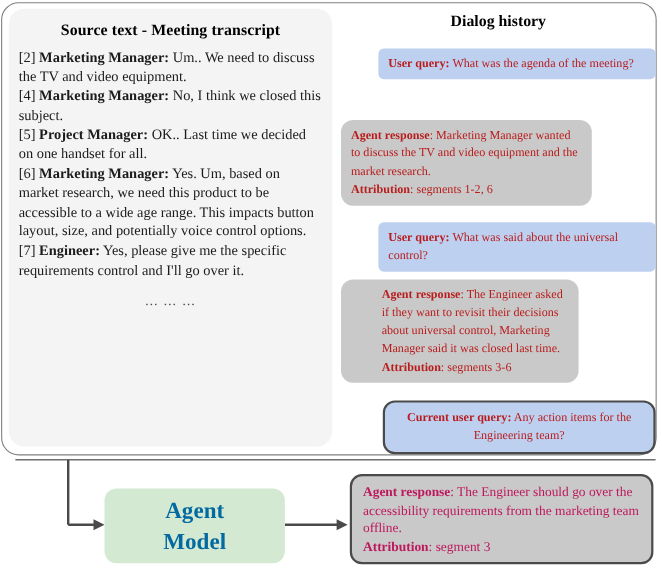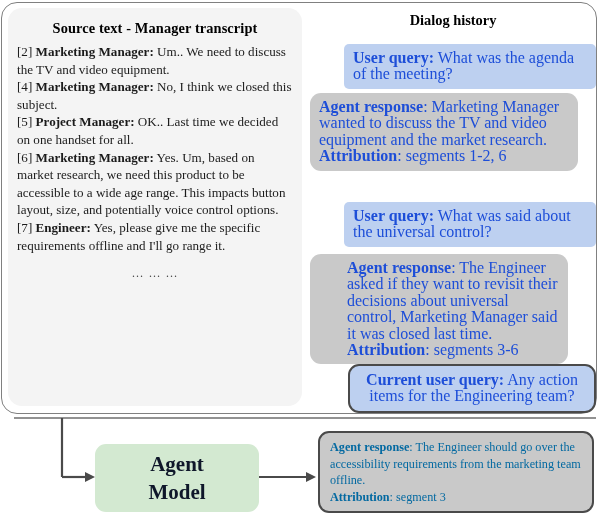--- a/index.html
+++ b/index.html
@@ -76,79 +76,79 @@
   #dialog-title {
     text-align: center;
     font-weight: bold;
     font-size: 14.4px;
     color: #000;
     margin: 4px 0 0 0;
   }
 
   .bubble {
     box-sizing: border-box;
-    font-size: 16px;
+    font-size: 11px;
     line-height: 16.4px;
-    color: #1d4ed8;
+    color: #b91c1c;
     padding: 6px 9px 6px 9px;
     position: absolute;
   }
   .bubble b { font-weight: bold; }
   .bubble-user {
     background: #bdd0f0;
     border-radius: 5px;
   }
   .bubble-agent {
     background: #c9c9c9;
     border-radius: 11px;
   }
   .bubble-current {
     background: #bdd0f0;
     border: 2.2px solid #4a4a4a;
     border-radius: 11px;
   }
 
   
   #q1 { left: 34px;  top: 36px;  width: 252px; }
-  #a1 { left: 0px;   top: 85px;  width: 268px; }
+  #a1 { left: 0px;   top: 101px;  width: 228px; }
   #q2 { left: 34px;  top: 194px; width: 252px; }
-  #a2 { left: 0px;   top: 246px; width: 258px; padding-left: 37px; }
+  #a2 { left: 0px;   top: 246px; width: 216px; padding-left: 37px; }
   #q3 { left: 38px;  top: 356px; width: 248px; text-align: center; }
 
   
   #agent-model {
     position: absolute;
     left: 95px;
     top: 444px;
     width: 164px;
     height: 68px;
     background: #d3e9d1;
     border-radius: 11px;
     display: flex;
     flex-direction: column;
     align-items: center;
     justify-content: center;
     font-size: 21px;
     font-weight: bold;
     line-height: 28px;
-    color: #0f172a;
+    color: #0369a1;
   }
   #final-answer {
     position: absolute;
     left: 318px;
     top: 431px;
     width: 276px;
     box-sizing: border-box;
     background: #c9c9c9;
     border: 2.2px solid #4a4a4a;
     border-radius: 11px;
     padding: 6px 9px 6px 10px;
     font-size: 12.2px;
     line-height: 16.6px;
-    color: #0369a1;
+    color: #be185d;
   }
 
   
   #connectors {
     position: absolute;
     left: 0; top: 0;
     width: 602px; height: 522px;
     pointer-events: none;
   }
 </style>
@@ -164,21 +164,21 @@
   <line x1="62" y1="477" x2="90" y2="477" stroke="#4a4a4a" stroke-width="2.2"></line>
   <polygon points="95,477 85,472 85,482" fill="#4a4a4a"></polygon>
 
   <line x1="259" y1="477" x2="310" y2="477" stroke="#4a4a4a" stroke-width="2.2"></line>
   <polygon points="316,477 306,472 306,482" fill="#4a4a4a"></polygon>
 </svg>
 
 <div id="outer-frame"></div>
 
 <div id="source-panel">
-  <div id="source-title">Source text - Manager transcript</div>
+  <div id="source-title">Source text - Meeting transcript</div>
 
   <div class="transcript-line">
     <span class="seg-id">[2]</span>
     <span class="speaker">Marketing Manager:</span>
     <span>Um.. We need to discuss the TV and video equipment.</span>
   </div>
   <div class="transcript-line">
     <span class="seg-id">[4]</span>
     <span class="speaker">Marketing Manager:</span>
     <span>No, I think we closed this subject.</span>
@@ -189,21 +189,21 @@
     <span>OK.. Last time we decided on one handset for all.</span>
   </div>
   <div class="transcript-line">
     <span class="seg-id">[6]</span>
     <span class="speaker">Marketing Manager:</span>
     <span>Yes. Um, based on market research, we need this product to be accessible to a wide age range. This impacts button layout, size, and potentially voice control options.</span>
   </div>
   <div class="transcript-line">
     <span class="seg-id">[7]</span>
     <span class="speaker">Engineer:</span>
-    <span>Yes, please give me the specific requirements offline and I'll go range it.</span>
+    <span>Yes, please give me the specific requirements control and I'll go over it.</span>
   </div>
 
   <div id="ellipsis">… … …</div>
 </div>
 
 <div id="dialog-col">
   <div id="dialog-title">Dialog history</div>
 
   <div id="q1" class="bubble bubble-user">
     <b>User query:</b><span> What was the agenda of the meeting?</span>

